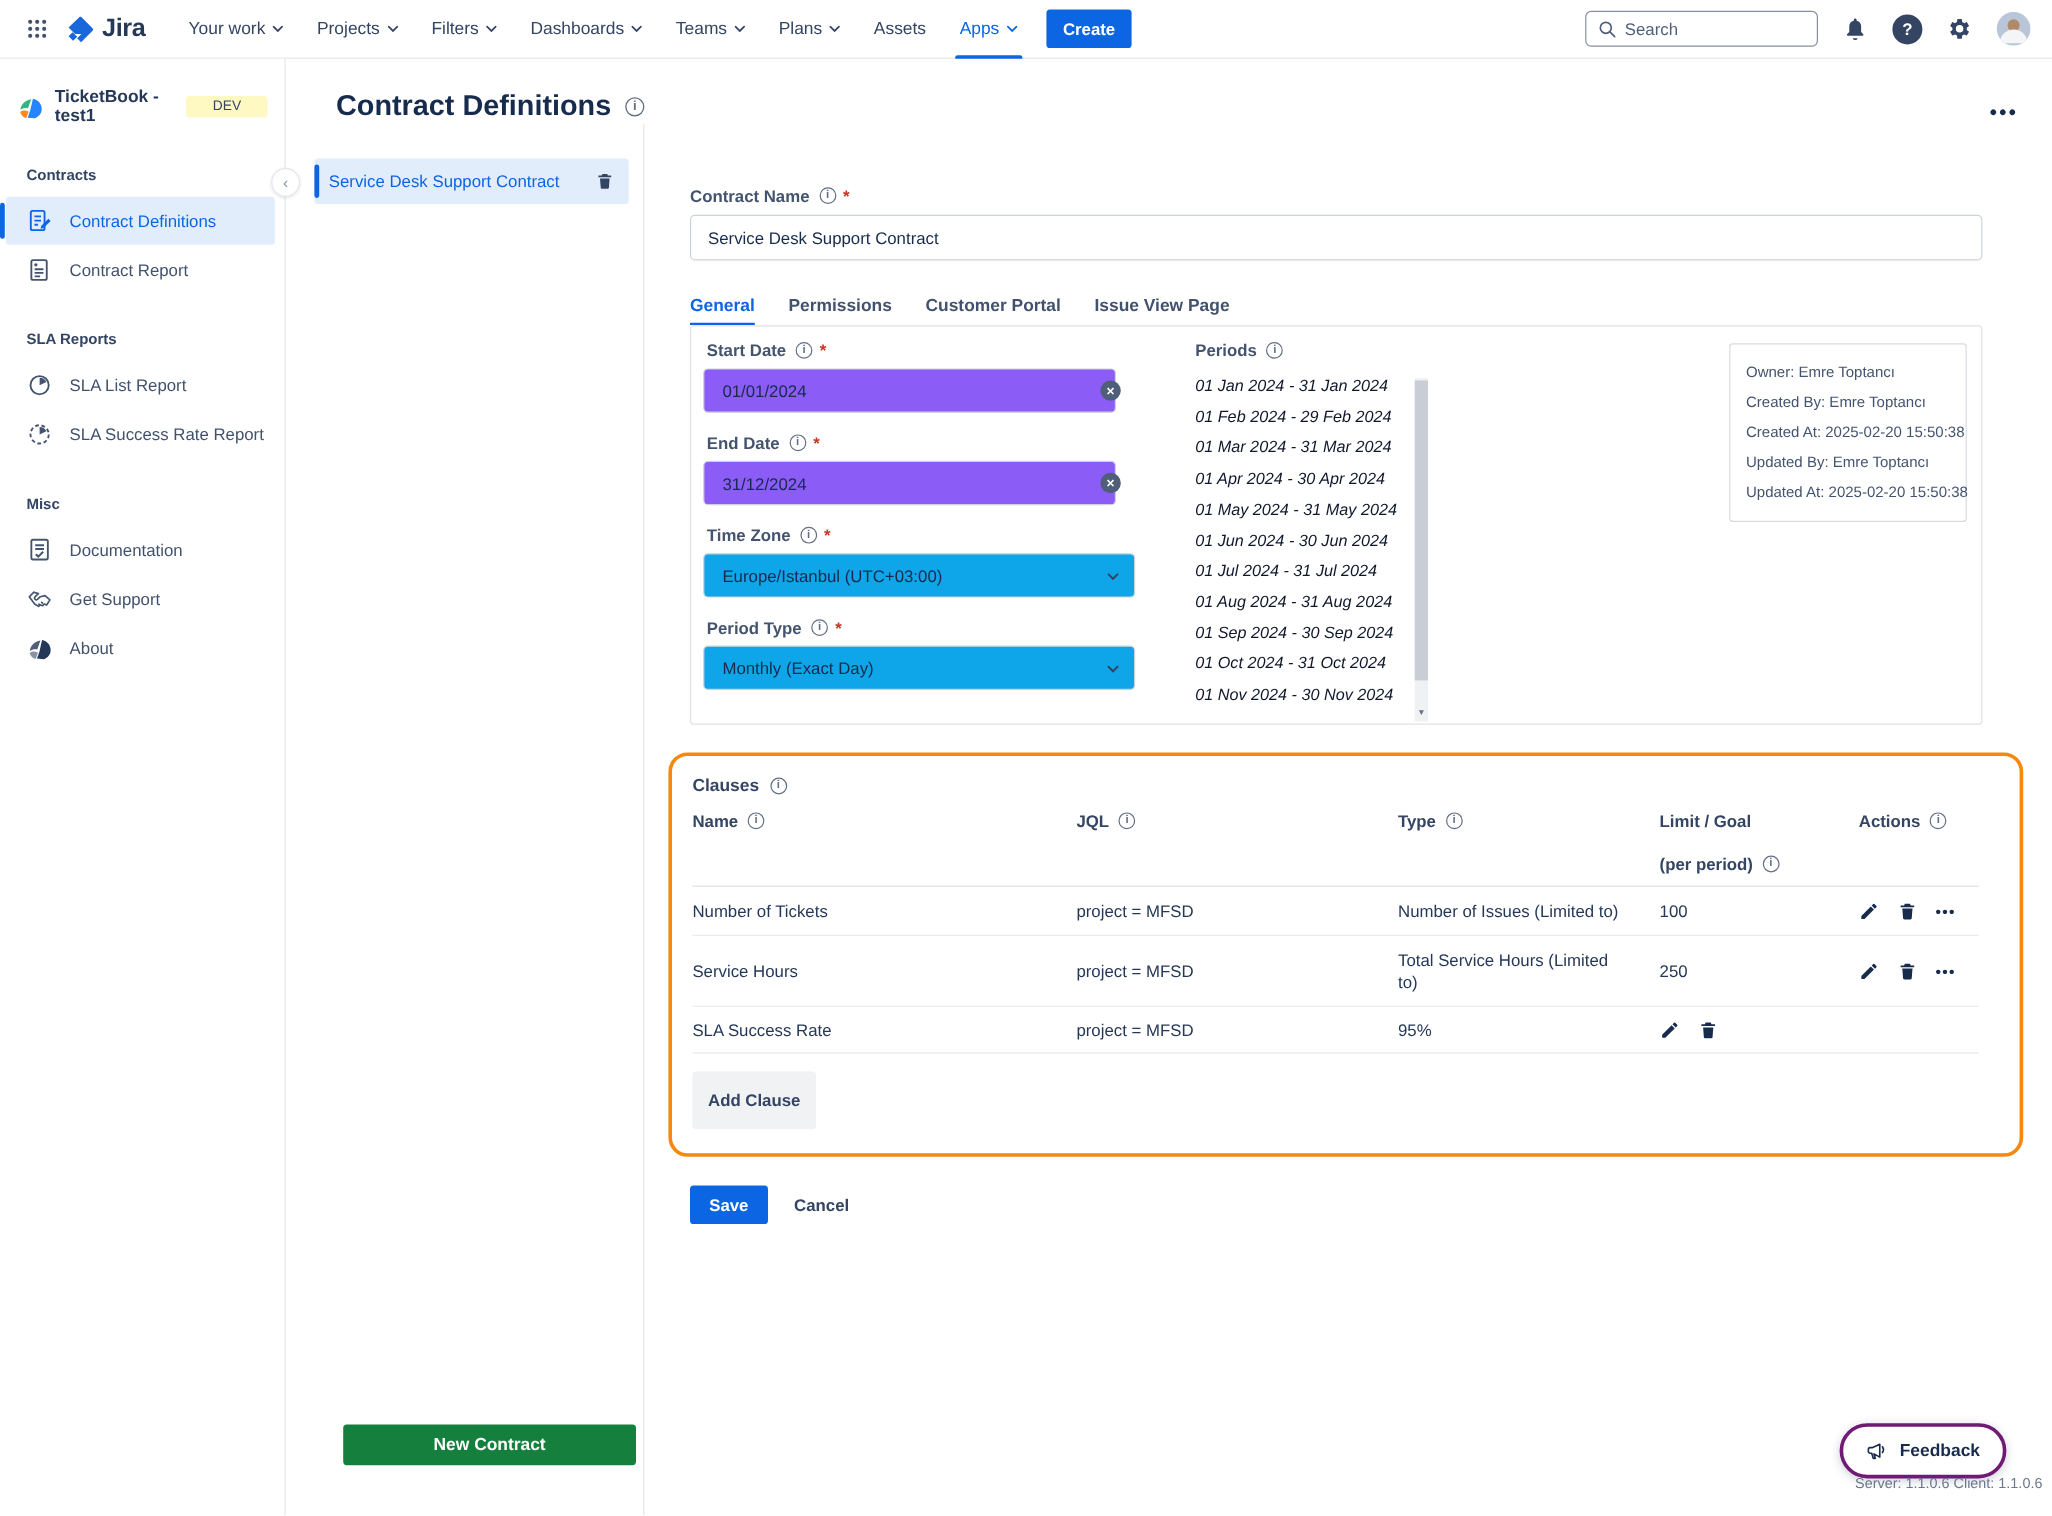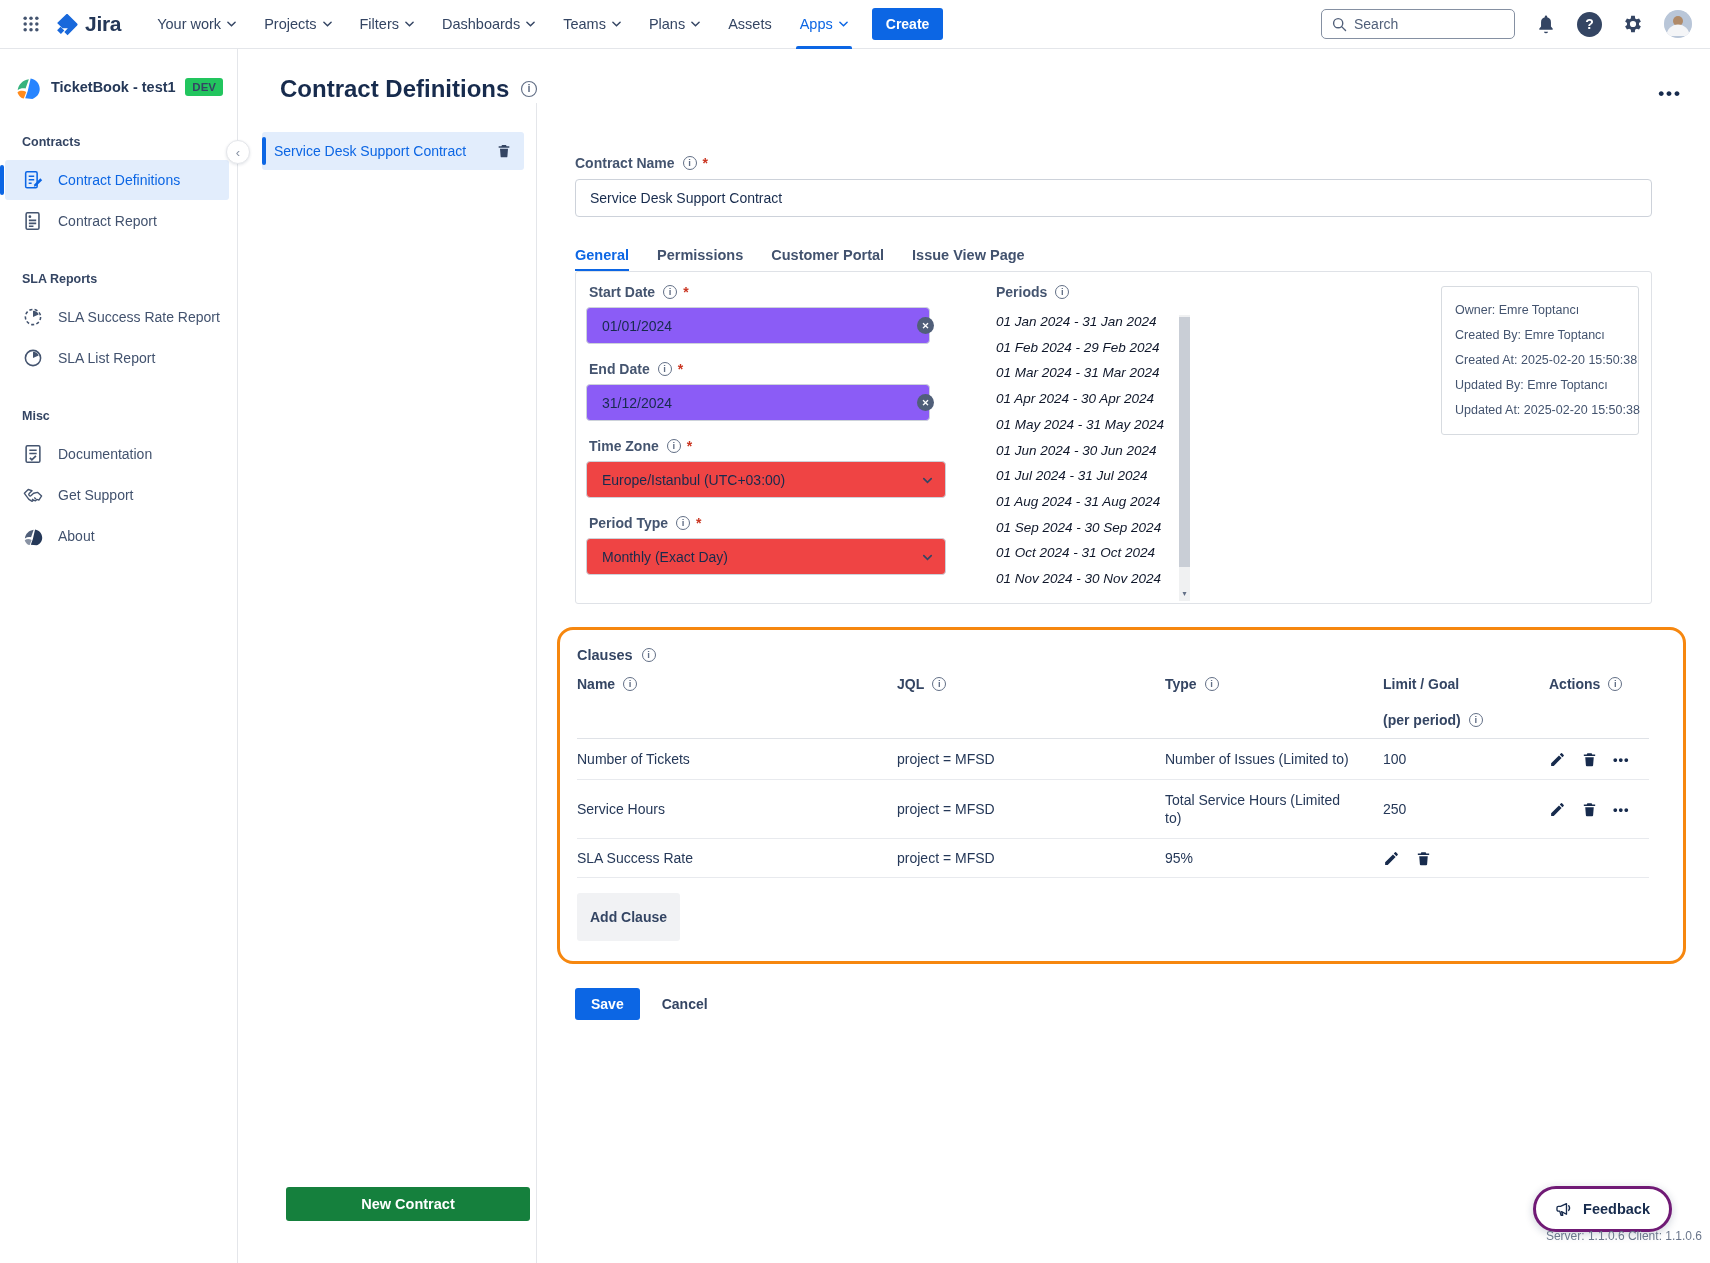--- a/index.html
+++ b/index.html
@@ -30,22 +30,22 @@
   .help-circle { width:25px; height:25px; border-radius:50%; background:#344563; color:#fff;
     font-weight:700; font-size:14px; display:flex; align-items:center; justify-content:center; }
   .avatar { width:28px; height:28px; border-radius:50%; overflow:hidden; background:#c9d3e2; }
 
   
   .shell { display:flex; height:1214px; position:relative; }
 
   .sidebar { width:238px; border-right:1px solid #e4e6ea; padding-top:20px; position:relative; background:#fff; }
   .app-head { display:flex; align-items:center; gap:9px; padding:4px 14px 4px 14px; }
   .app-title { font-size:14.5px; font-weight:700; color:#253858; }
-  .dev-badge { margin-left:auto; background:#22c55e; color:#344563; font-size:11.5px; font-weight:700;
-    padding:3px 7px; border-radius:3px; }
+  .dev-badge { margin-left:auto; background:#fef9c3; color:#344563; font-size:11.5px; font-weight:400;
+    padding:3px 22px; border-radius:3px; }
   .nav-group-label { padding:30px 16px 10px 22px; font-size:12.5px; font-weight:700; color:#344563; }
   .side-item { display:flex; align-items:center; gap:14px; font-size:14px; color:#42526e;
     padding:9px 8px 9px 17px; margin:1px 8px 1px 5px; border-radius:3px; position:relative; cursor:pointer; }
   .side-item .side-icon { width:22px; height:22px; color:#44546f; flex:0 0 auto; }
   .side-item.active { background:#e2edfc; color:#0c66e4; }
   .side-item.active .side-icon { color:#0c66e4; }
   .side-item.active::before { content:""; position:absolute; left:-5px; top:5px; bottom:5px;
     width:4px; border-radius:2px; background:#0c66e4; }
   .collapse-btn { position:absolute; left:226px; top:91px; width:24px; height:24px; border-radius:50%;
     background:#fff; border:1px solid #e4e6ea; box-shadow:0 1px 3px rgba(23,43,77,.12); z-index:5;
@@ -88,21 +88,21 @@
   .fgroup { margin-bottom:17px; }
   .fgroup .field-label { padding-left:3px; }
   .input-wrap { position:relative; margin-top:7px; }
   .box-input { width:344px; height:37px; border:1px solid #cdd2da; border-radius:4px; font-size:14px;
     color:#172b4d; padding:0 38px 0 15px; font-family:"Liberation Sans", sans-serif; outline:none; background:#8b5cf6; }
   .clear-x { position:absolute; right:12px; top:10px; width:17px; height:17px; border-radius:50%;
     background:#505f79; color:#fff; font-size:9px; font-weight:700; display:flex; align-items:center;
     justify-content:center; cursor:pointer; }
   .select-wrap { position:relative; margin-top:7px; width:360px; height:37px; border:1px solid #cdd2da;
     border-radius:4px; display:flex; align-items:center; padding:0 34px 0 15px; font-size:14px;
-    color:#172b4d; cursor:pointer; background:#ef4444; }
+    color:#172b4d; cursor:pointer; background:#0ea5e9; }
   .select-wrap .chev { position:absolute; right:11px; top:12px; }
 
   .periods-col { margin-left:50px; width:195px; position:relative; }
   .p-list { margin-top:9px; height:283px; overflow:hidden; width:176px; }
   .p-item { font-size:13.5px; font-style:italic; color:#0f172a; line-height:25.7px; white-space:nowrap; }
   .psb { position:absolute; top:31px; right:1px; width:11px; height:286px; background:#f0f1f2; }
   .psb-thumb { position:absolute; top:2px; left:0; width:11px; height:250px; background:#c9ced6; cursor:pointer; }
   .psb-btn { position:absolute; bottom:0; left:0; width:11px; height:15px; display:flex; align-items:center;
     justify-content:center; font-size:8px; color:#626f86; cursor:pointer; background:#f0f1f2; }
 
@@ -271,34 +271,34 @@
             <path d="M7.5 11.3h8M7.5 14.6h8M7.5 17.8h5"></path>
           </svg>
       </span>
       <span>Contract Report</span>
     </div>
 
     <div class="nav-group-label">SLA Reports</div>
     <div class="side-item">
       <span class="side-icon">
         <svg viewBox="0 0 24 24" width="22" height="22" fill="none" stroke="currentColor" stroke-width="1.7">
+            <circle cx="12" cy="12" r="8.3"></circle>
+            <path d="M12 12V5.2a6.8 6.8 0 0 1 6.2 4z" fill="currentColor" stroke="none"></path>
+          </svg>
+      </span>
+      <span>SLA List Report</span>
+    </div>
+    <div class="side-item">
+      <span class="side-icon">
+        <svg viewBox="0 0 24 24" width="22" height="22" fill="none" stroke="currentColor" stroke-width="1.7">
             <circle cx="12" cy="12" r="8.3" stroke-dasharray="3.4 2.4"></circle>
             <path d="M12 12V5.2a6.8 6.8 0 0 1 6.2 4z" fill="currentColor" stroke="none"></path>
           </svg>
       </span>
       <span>SLA Success Rate Report</span>
-    </div>
-    <div class="side-item">
-      <span class="side-icon">
-        <svg viewBox="0 0 24 24" width="22" height="22" fill="none" stroke="currentColor" stroke-width="1.7">
-            <circle cx="12" cy="12" r="8.3"></circle>
-            <path d="M12 12V5.2a6.8 6.8 0 0 1 6.2 4z" fill="currentColor" stroke="none"></path>
-          </svg>
-      </span>
-      <span>SLA List Report</span>
     </div>
 
     <div class="nav-group-label">Misc</div>
     <div class="side-item">
       <span class="side-icon">
         <svg viewBox="0 0 24 24" width="22" height="22" fill="none" stroke="currentColor" stroke-width="1.7">
             <rect x="4.5" y="3" width="15" height="18" rx="1.5"></rect>
             <path d="M8 8h8M8 11.5h8"></path>
             <path d="M8.6 16.2l2.2 2.2 4.4-4.4" stroke-width="1.9"></path>
           </svg>

